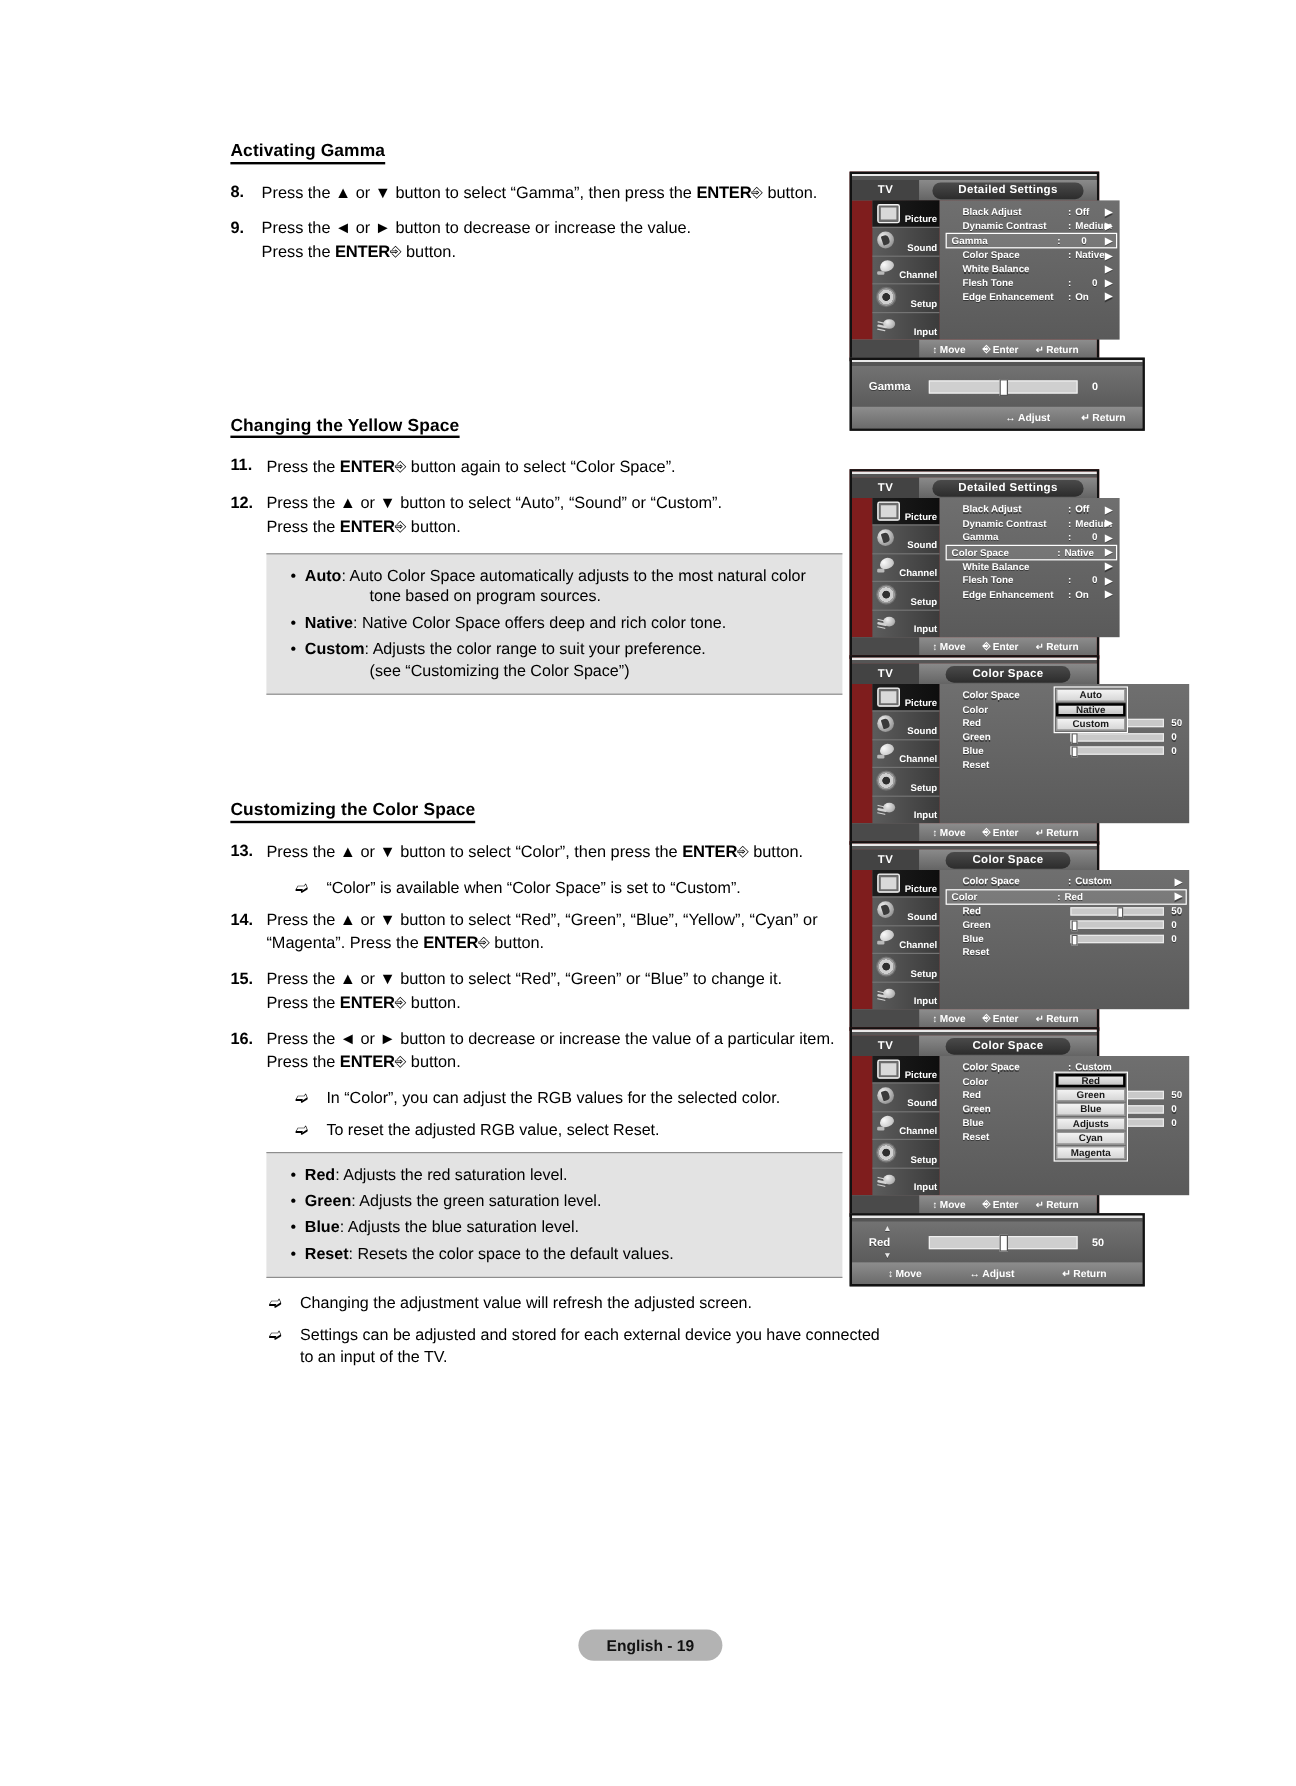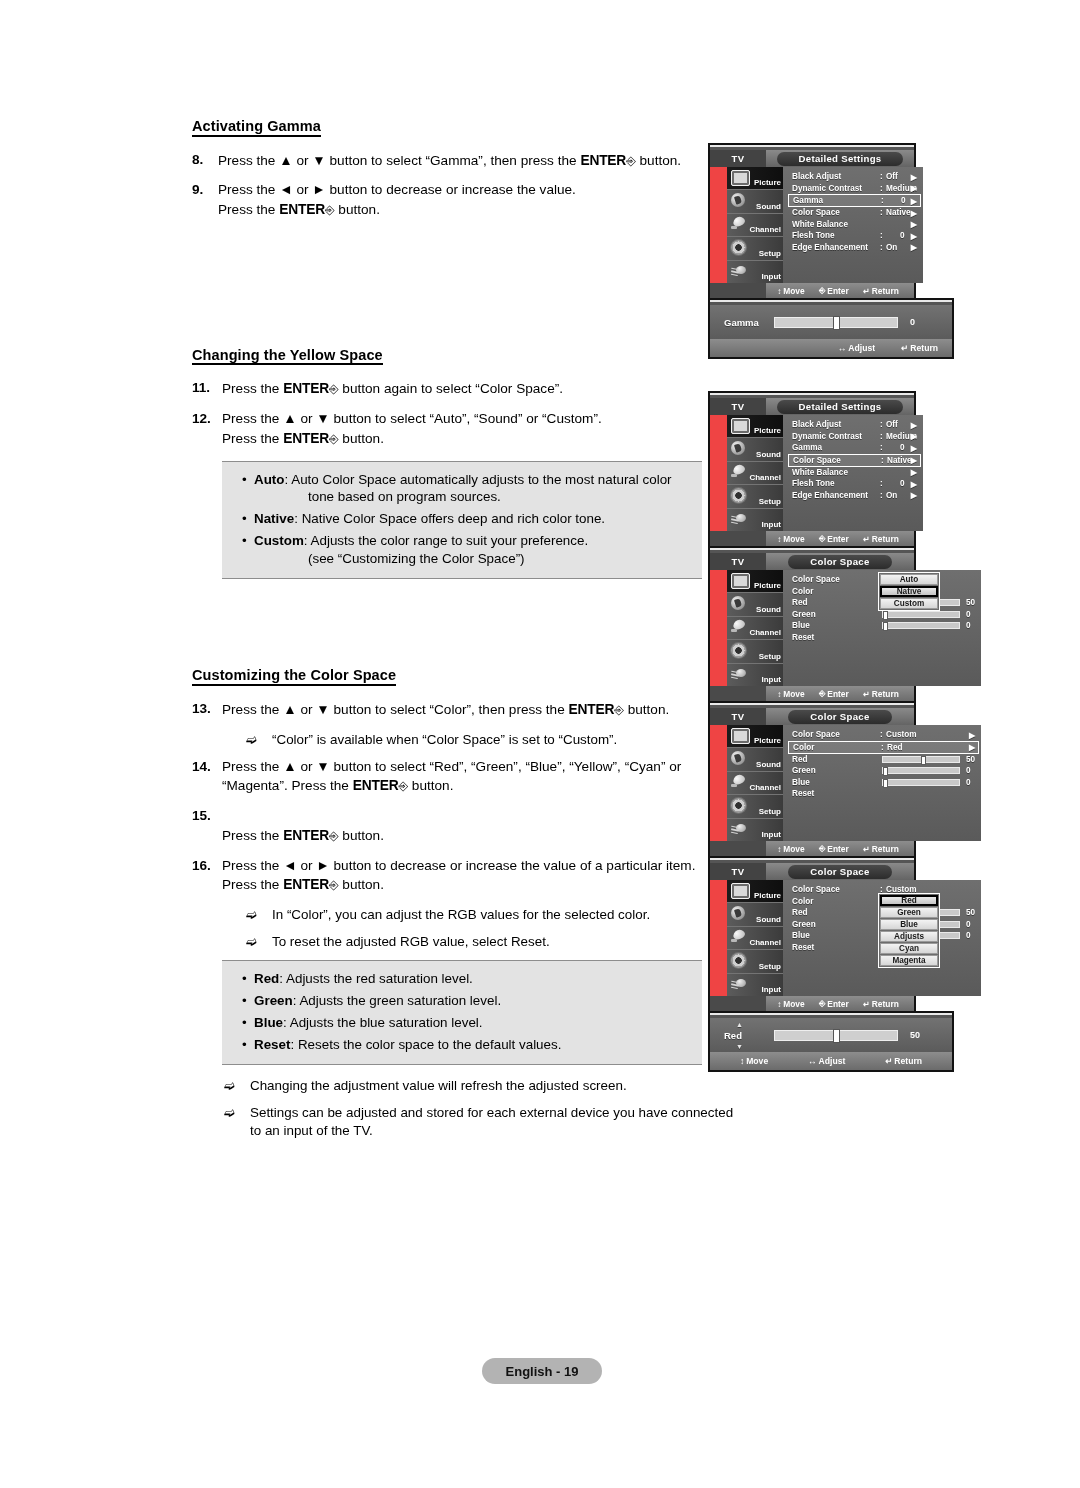--- a/index.html
+++ b/index.html
@@ -110,21 +110,21 @@
     border-radius: 13px;
     display: flex; align-items: center; justify-content: center;
     font-size: 13px; font-weight: bold;
     color: #111;
   }
 
   
   .osd {
     position: absolute;
     width: 208px;
-    background: #ef4444;
+    background: #7f1d1d;
     border: 2px solid #121212;
     box-sizing: border-box;
     font-family: "Liberation Sans", sans-serif;
   }
   .osd-top-rail {
     height: 5px;
     background: linear-gradient(to bottom, #e9e9e9 0 2px, #555 2px 5px);
   }
 
   
@@ -280,21 +280,21 @@
   .osd-main {
     flex: 1;
     background: linear-gradient(to bottom, #6f6f6f, #5a5a5a);
     position: relative;
     padding: 4px 0 0 0;
   }
   .menu-row {
     display: flex;
     align-items: center;
     height: 11.5px;
-    padding-left: 9px;
+    padding-left: 19px;
     padding-right: 6px;
     color: #ffffff;
     font-size: 8.2px;
     font-weight: bold;
     text-shadow: 0 1px 0 rgba(0,0,0,.45);
     position: relative;
     box-sizing: border-box;
   }
   .menu-row.sel {
     border: 1px solid #ffffff;
@@ -512,21 +512,21 @@
       <span class="num wide">14.</span>
       <span class="body">
         <span>Press the ▲ or ▼ button to select “Red”, “Green”, “Blue”, “Yellow”, “Cyan” or</span><br>
         <span>“Magenta”. Press the </span><b class="enter">ENTER</b><span class="ent-gl">⎆</span><span> button.</span>
       </span>
     </div>
 
     <div class="step">
       <span class="num wide">15.</span>
       <span class="body">
-        <br>
+        <span>Press the ▲ or ▼ button to select “Red”, “Green” or “Blue” to change it.</span><br>
         <span>Press the </span><b class="enter">ENTER</b><span class="ent-gl">⎆</span><span> button.</span>
       </span>
     </div>
 
     <div class="step">
       <span class="num wide">16.</span>
       <span class="body">
         <span>Press the ◄ or ► button to decrease or increase the value of a particular item.</span><br>
         <span>Press the </span><b class="enter">ENTER</b><span class="ent-gl">⎆</span><span> button.</span>
       </span>

